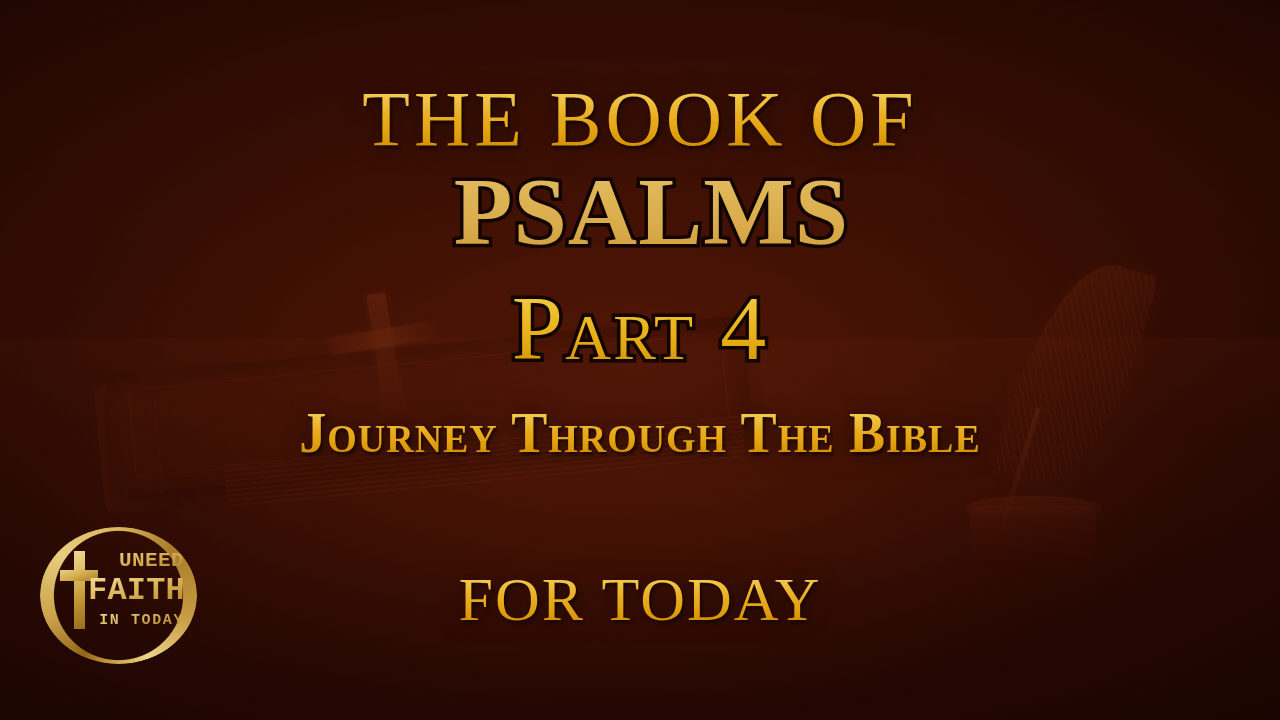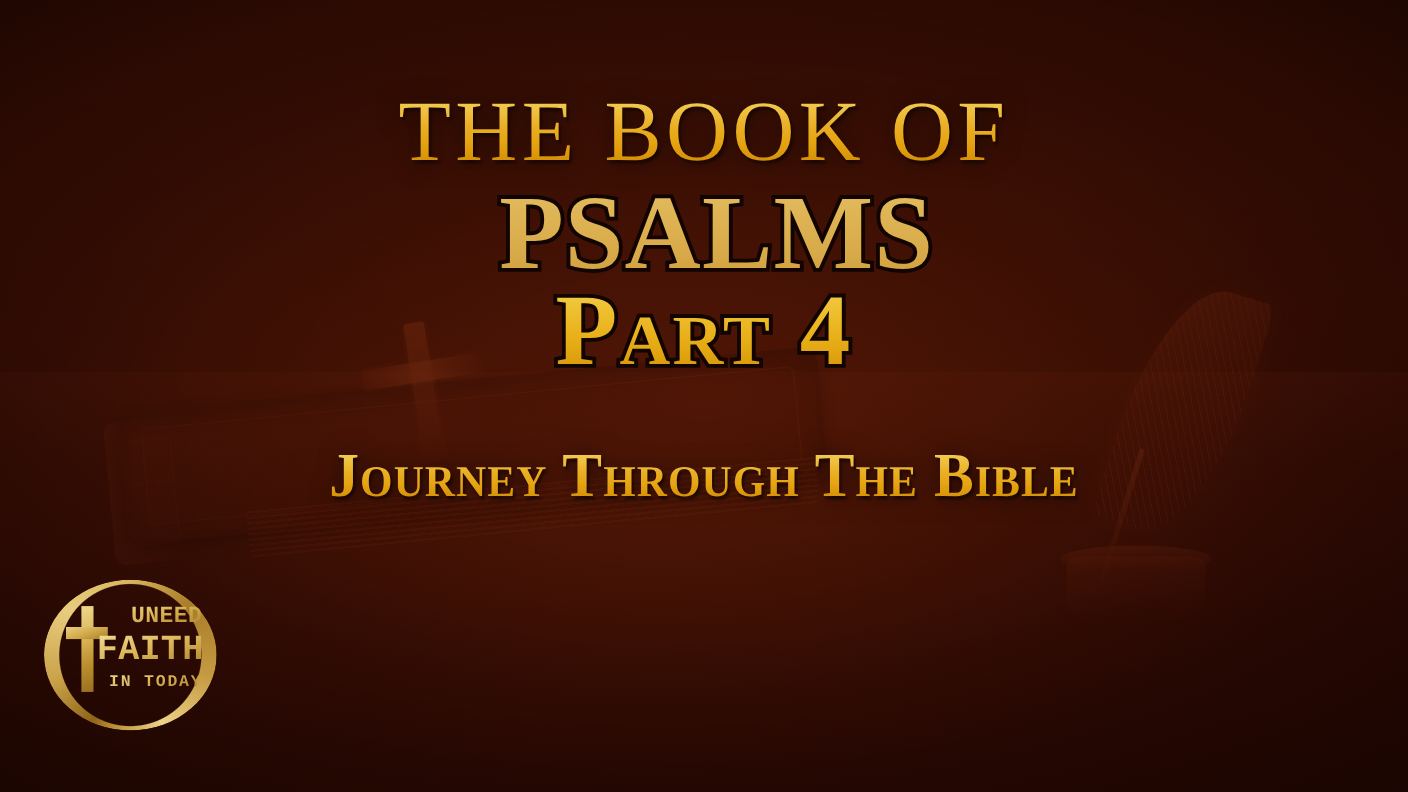--- a/index.html
+++ b/index.html
@@ -155,21 +155,21 @@
   .stroke-layer{
     position:absolute;left:0;right:0;text-align:center;white-space:nowrap;line-height:1;
     color:#120400;
     -webkit-text-stroke:7px #120400;
     text-shadow:0 0 2px #120400;
   }
 
   
   #l-book   {top:80px;   font-size:78px;  letter-spacing:4px;}
   #l-psalms {top:164px;  font-size:96px;  letter-spacing:1px; font-weight:700;padding-left:23px;}
-  #l-part   {top:254px;  font-size:92px;  letter-spacing:2px; font-weight:700; font-variant:small-caps;}
+  #l-part   {top:282px;  font-size:92px;  letter-spacing:2px; font-weight:400; font-variant:small-caps;}
   #l-journey{top:404px;  font-size:57px;  letter-spacing:1px; font-weight:700; font-variant:small-caps;
              transform:scaleX(.95); transform-origin:center;}
   #l-aw1    {top:495px;  font-size:62px;  letter-spacing:2px;}
   #l-aw2    {top:568px;  font-size:62px;  letter-spacing:2px;}
 
   .strokewrap{position:absolute;left:0;right:0;}
 
   
   #logo{
     position:absolute;left:40px;top:527px;width:157px;height:137px;
@@ -257,20 +257,21 @@
     </div>
 
     <div class="strokewrap">
       <div class="stroke-layer" id="l-part">Part 4</div>
       <div class="gline gold-c" id="l-part">Part 4</div>
     </div>
 
     <div class="gline gold-a" id="l-journey">Journey Through The Bible</div>
 
 
+    <div class="gline gold-a" id="l-aw2">FOR TODAY</div>
   </div>
 
   <div id="logo">
     <div class="ring"></div>
     <div class="mark">
       <div class="cross">
         <div class="cv"></div>
         <div class="ch"></div>
       </div>
       <div class="txt">

